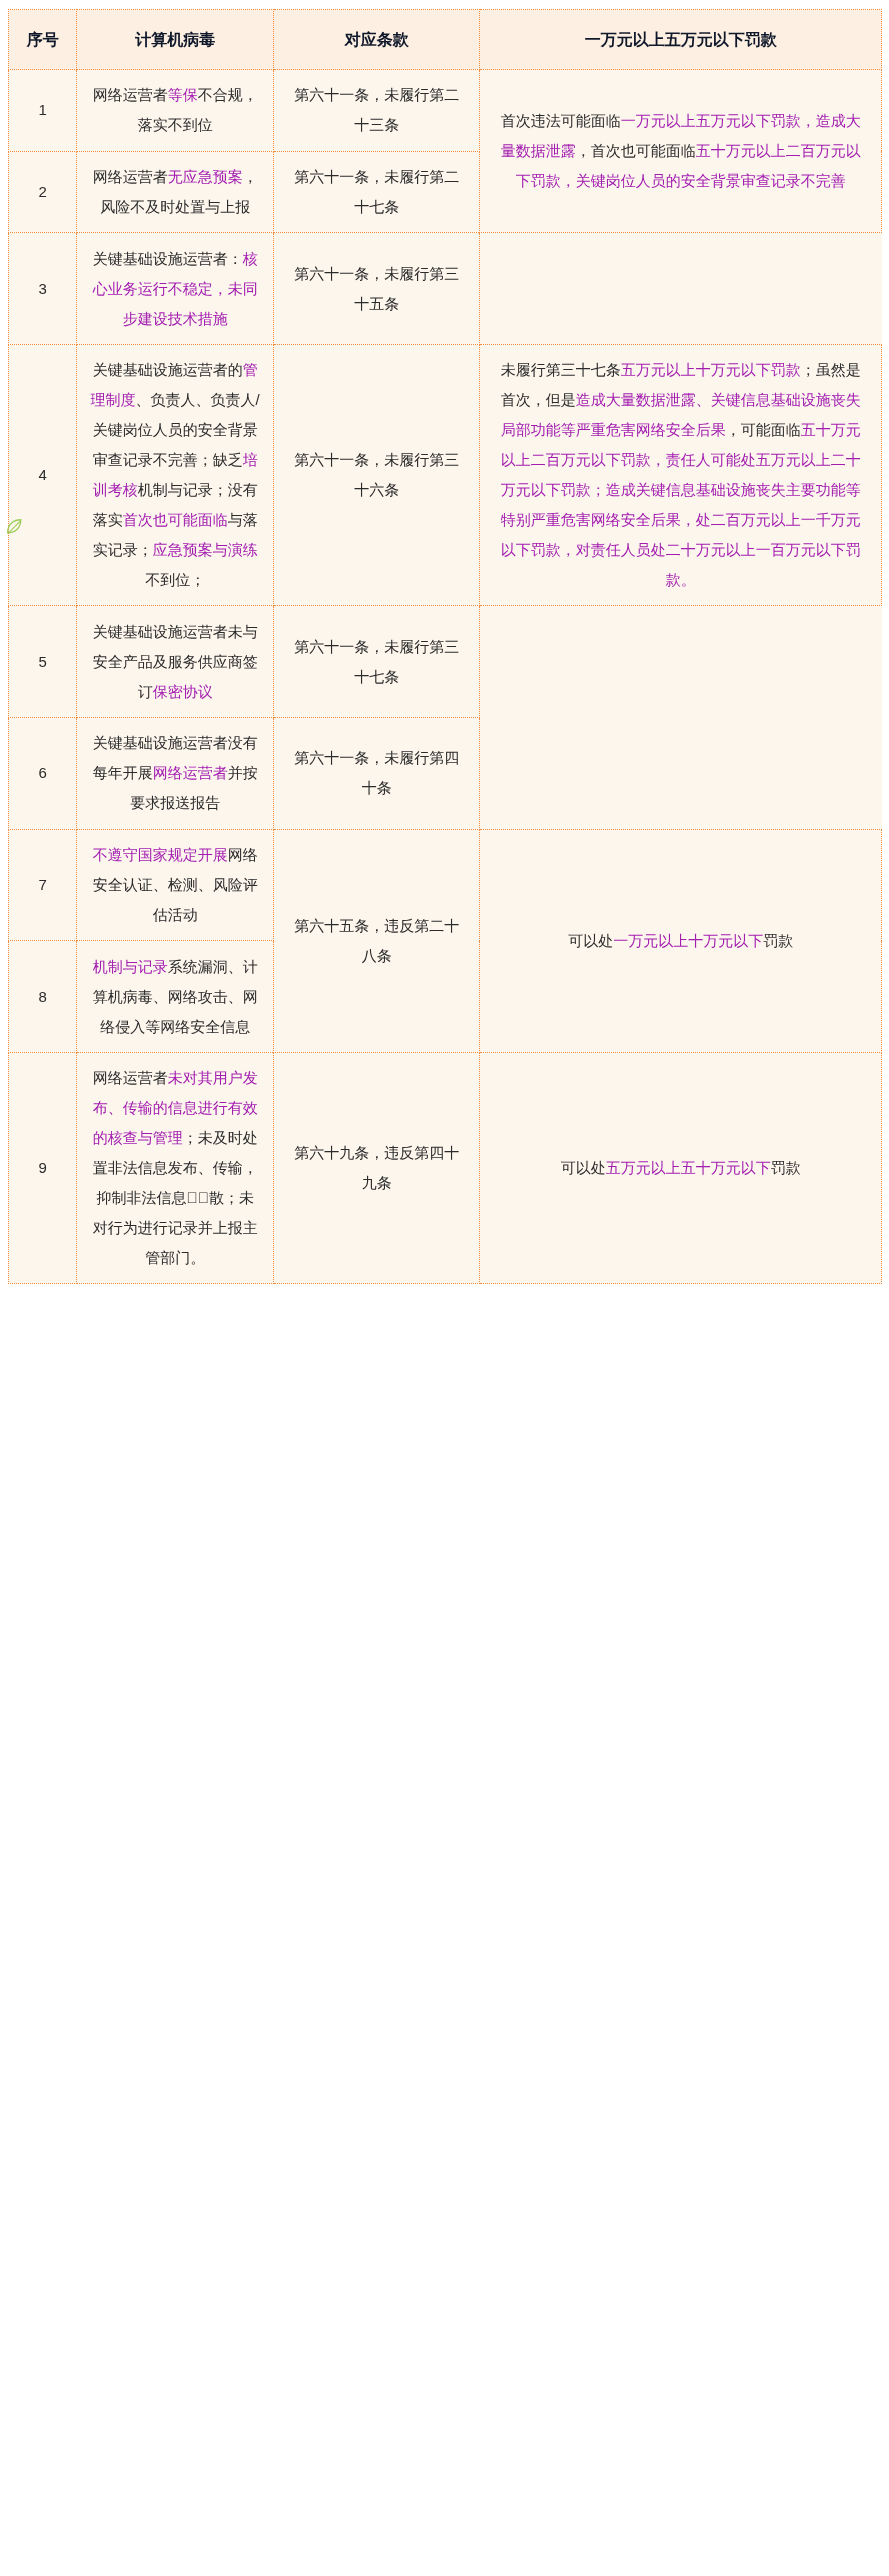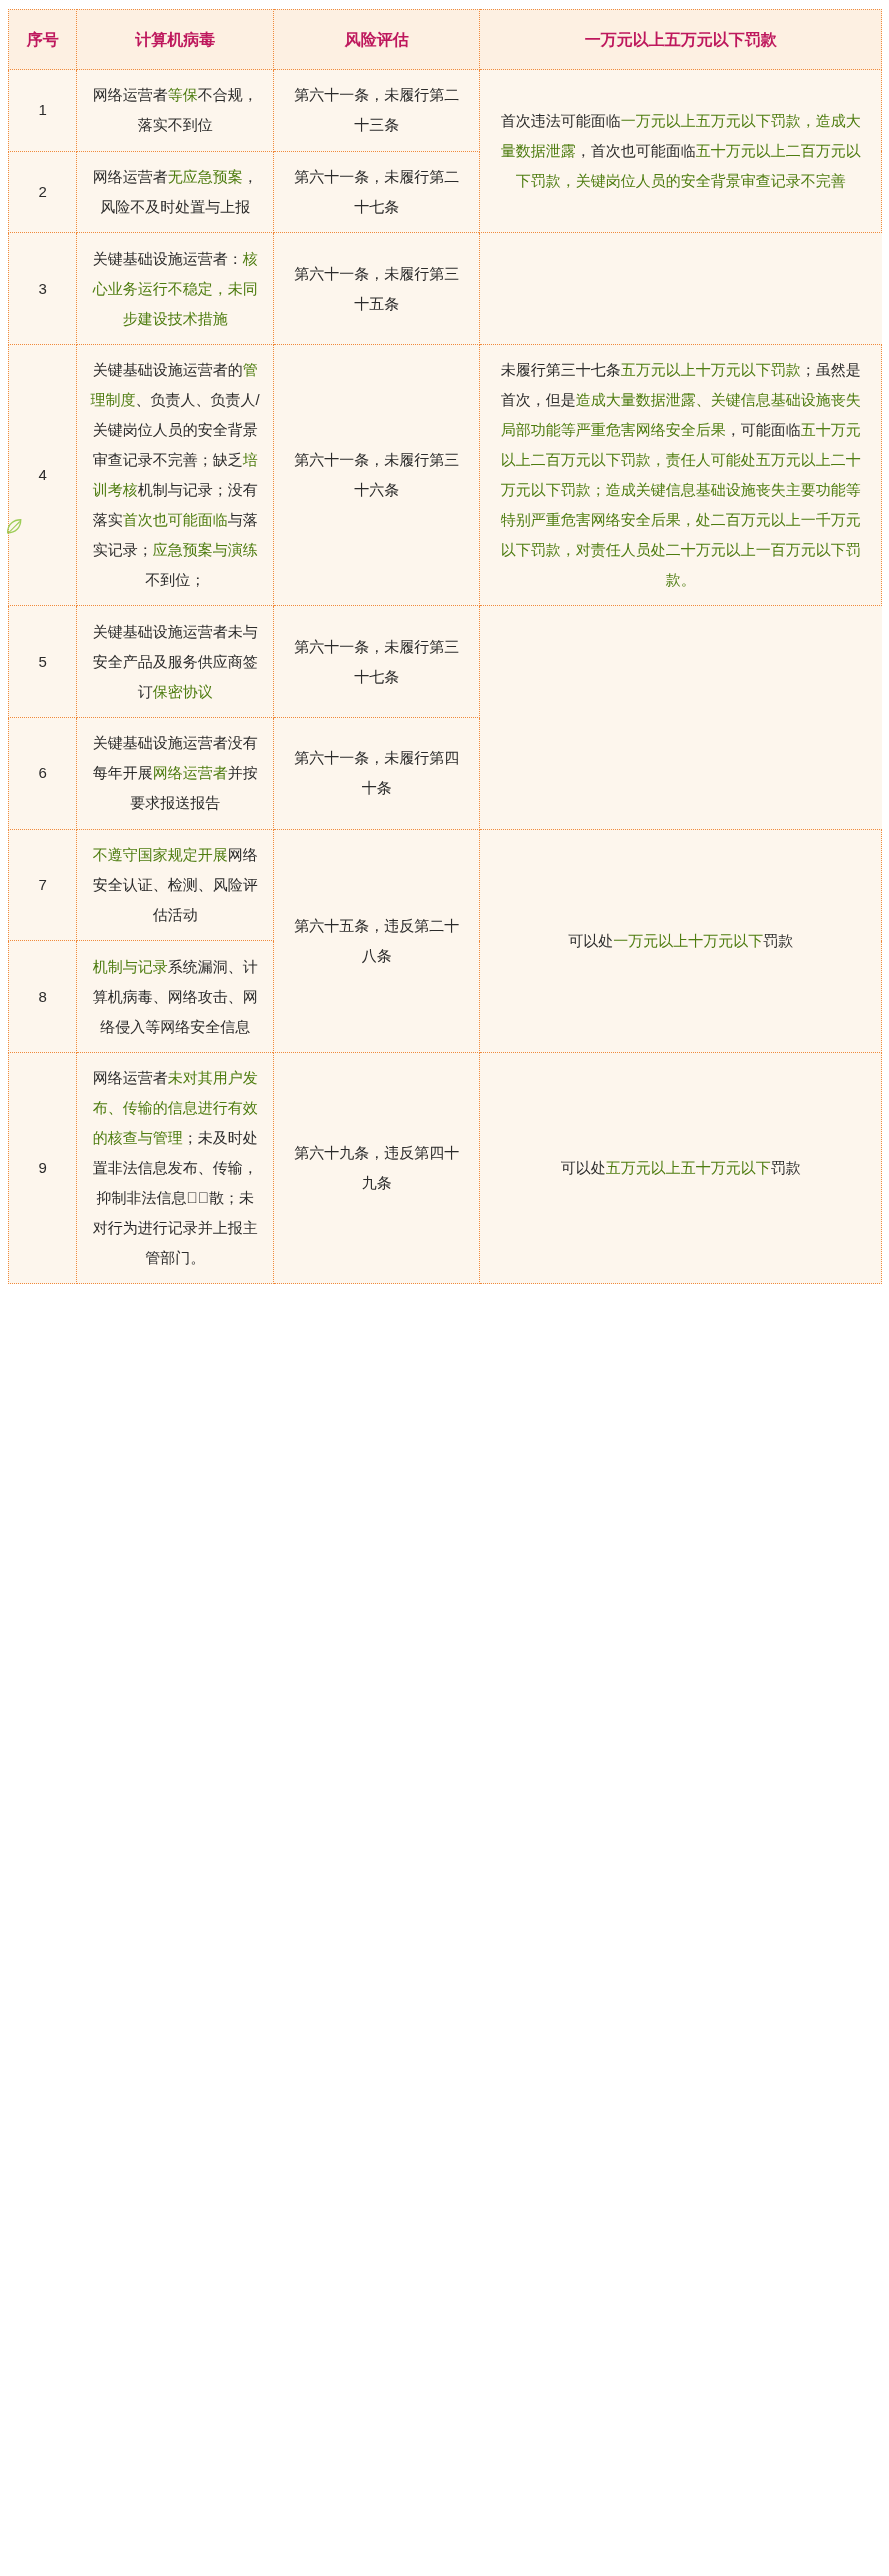--- a/index.html
+++ b/index.html
@@ -29,21 +29,21 @@
     border: 1px dotted #f08a3c;
     vertical-align: middle;
     text-align: center;
     padding: 10.3px 13.4px;
     line-height: 2.0;
     font-size: 15px;
     color: #2b2b2b;
     background: #fdf6ed;
   }
   table.law-table thead th {
-    color: #be185d;
+    color: #0f172a;
     font-weight: bold;
     font-size: 16px;
     padding: 13.4px 5.2px;
     background: #fdf0e2;
   }
   col.c1 { width: 68px; }
   col.c2 { width: 197px; }
   col.c3 { width: 206px; }
   col.c4 { width: 402px; }
 
@@ -57,21 +57,21 @@
   }
   td.rule {
     text-align: center;
     color: #2b2b2b;
   }
   td.penalty {
     text-align: center;
     color: #2b2b2b;
   }
   .hl {
-    color: #4d7c0f;
+    color: #a21caf;
   }
   .leaf {
     position: absolute;
     left: 5.2px;
     top: 518px;
     width: 17.5px;
     height: 17.5px;
     opacity: .85;
   }
 </style>
@@ -89,21 +89,21 @@
     <colgroup>
       <col class="c1">
         <col class="c2">
         <col class="c3">
         <col class="c4">
     </colgroup>
     <thead>
       <tr>
         <th>序号</th>
         <th>计算机病毒</th>
-        <th>风险评估</th>
+        <th>对应条款</th>
         <th>一万元以上五万元以下罚款</th>
       </tr>
     </thead>
     <tbody id="tbody">
         <tr>
           <td class="idx">1</td>
           <td class="desc"><span>网络运营者</span><span class="hl">等保</span><span>不合规，落实不到位</span></td>
           <td class="rule">第六十一条，未履行第二十三条</td>
           <td class="penalty" rowspan="2"><span>首次违法可能面临</span><span class="hl">一万元以上五万元以下罚款，造成大量数据泄露</span><span>，首次也可能面临</span><span class="hl">五十万元以上二百万元以下罚款，关键岗位人员的安全背景审查记录不完善</span></td>
         </tr>

